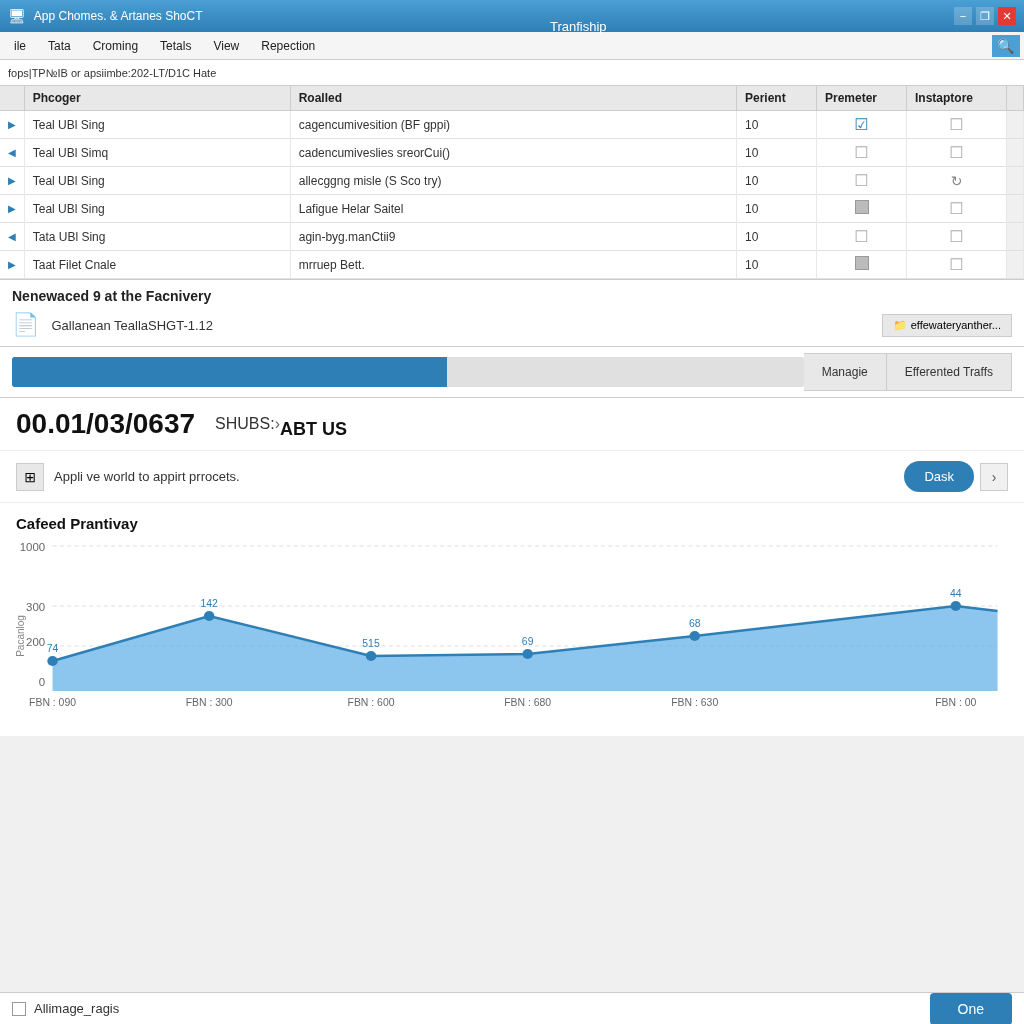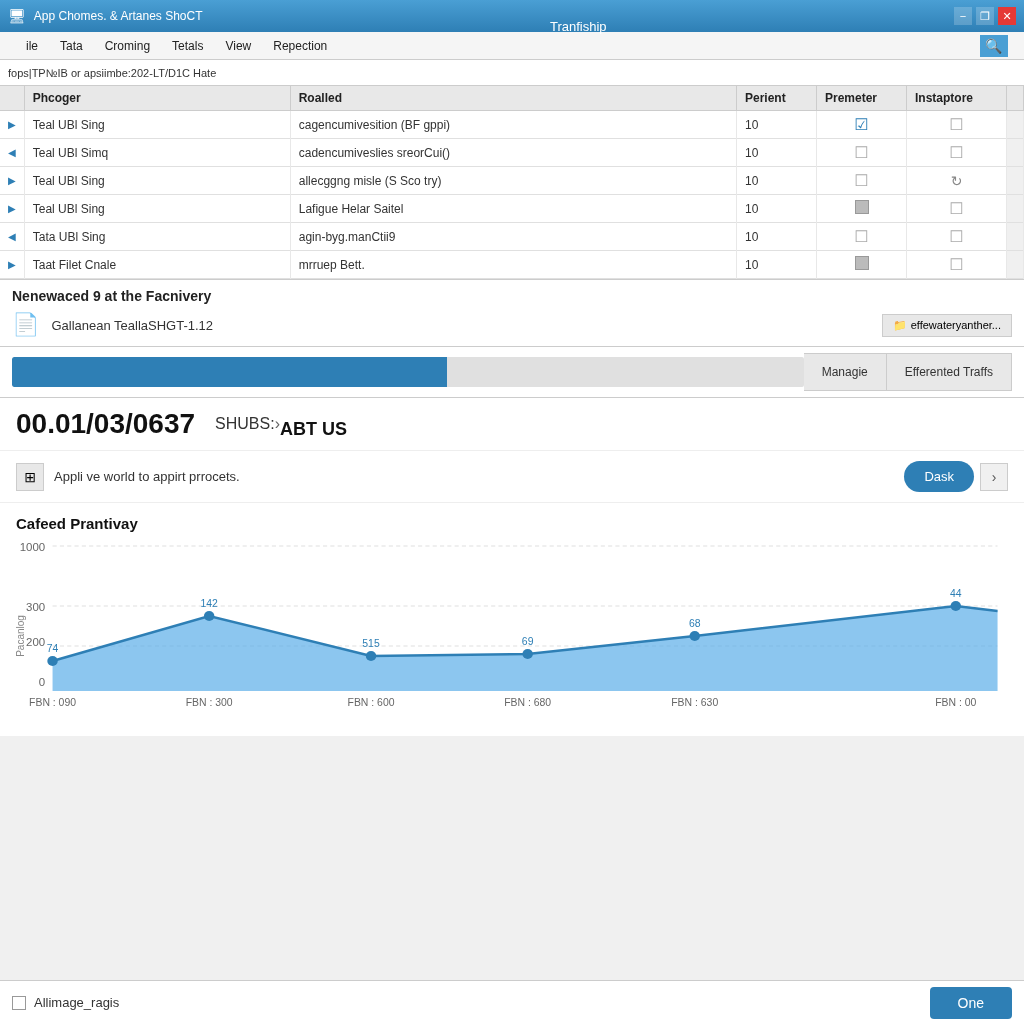--- a/index.html
+++ b/index.html
@@ -25,21 +25,21 @@
     }
     .title-btn.close { background: #e53935; }
 
     
     .menu-bar {
       background: #f5f5f5;
       border-bottom: 1px solid #ccc;
       height: 28px;
       display: flex;
       align-items: center;
-      padding: 0 16px;
+      padding: 0 4px;
       gap: 2px;
     }
     .menu-item {
       padding: 4px 10px;
       cursor: pointer;
       font-size: 12px;
       color: #222;
       border-radius: 2px;
     }
     .menu-search-btn {
@@ -206,21 +206,21 @@
       flex: 1;
     }
     .chart-title { font-size: 15px; font-weight: bold; color: #111; margin-bottom: 4px; }
     .chart-container { position: relative; width: 100%; height: 200px; }
     svg.chart { width: 100%; height: 200px; }
 
     
     .bottom-bar {
       background: white;
       border-top: 1px solid #ccc;
-      height: 44px;
+      height: 32px;
       display: flex;
       align-items: center;
       padding: 0 12px;
       justify-content: space-between;
       position: absolute;
       bottom: 0;
       left: 0;
       right: 0;
     }
     .bottom-left { display: flex; align-items: center; gap: 8px; }

